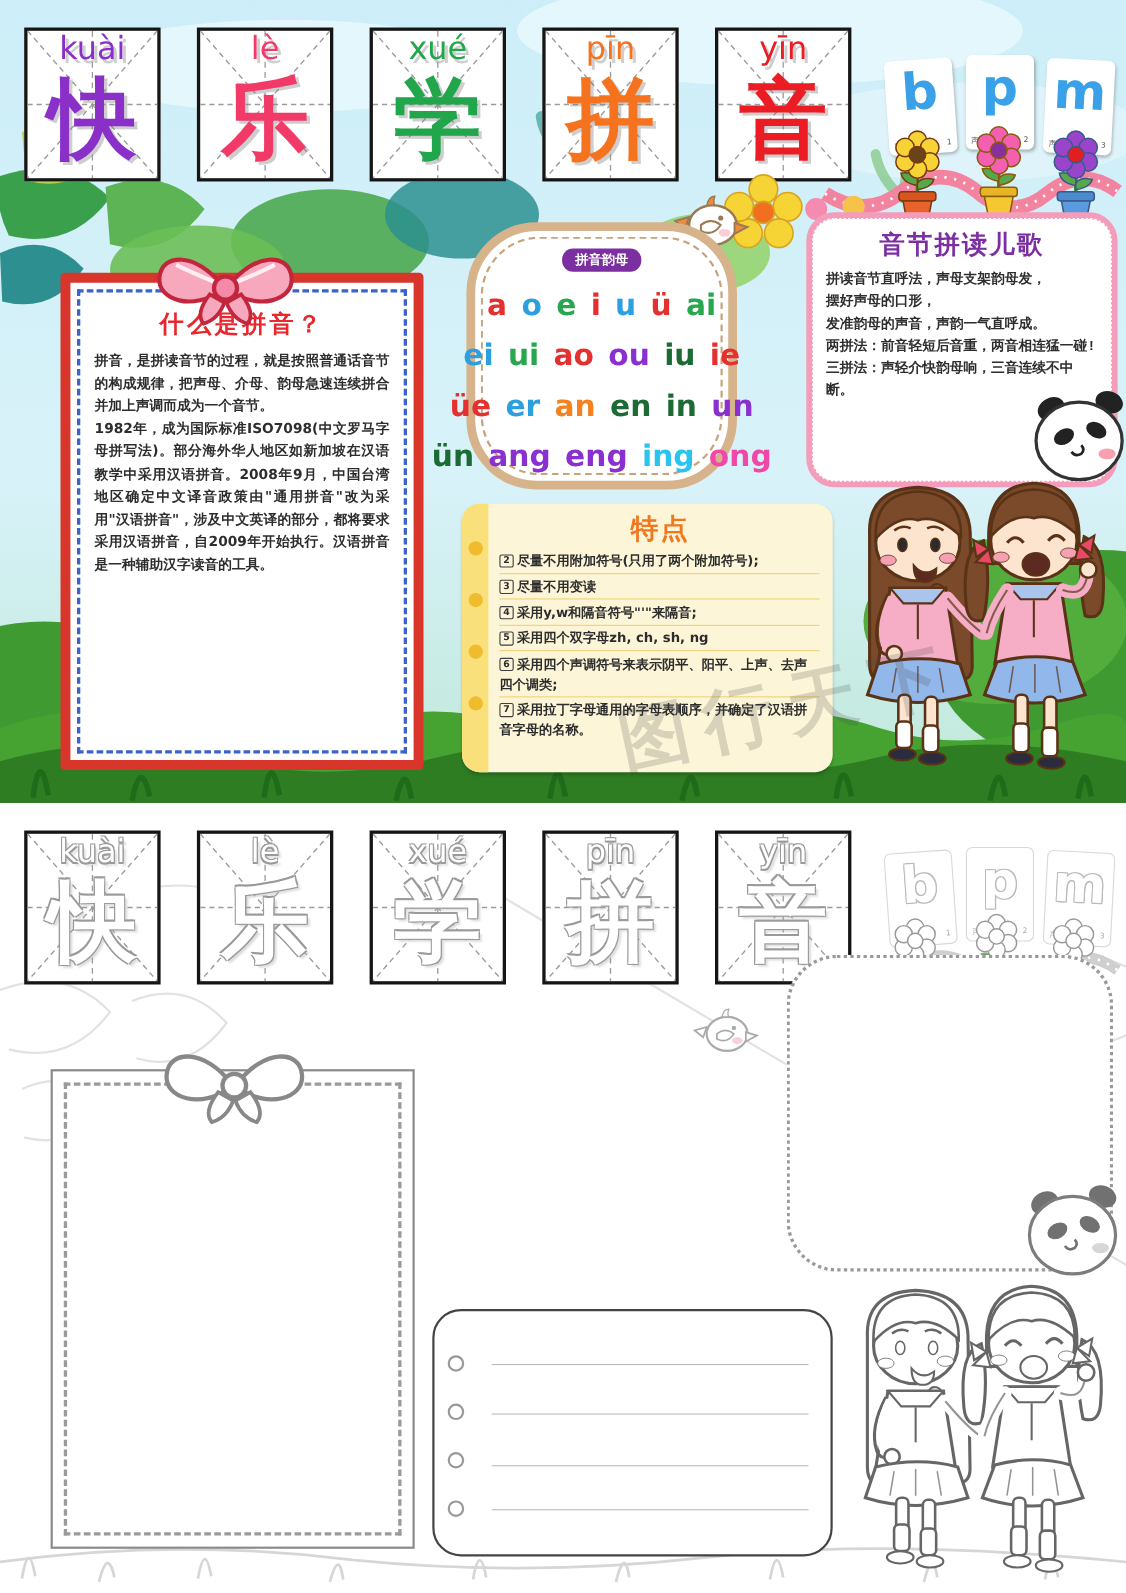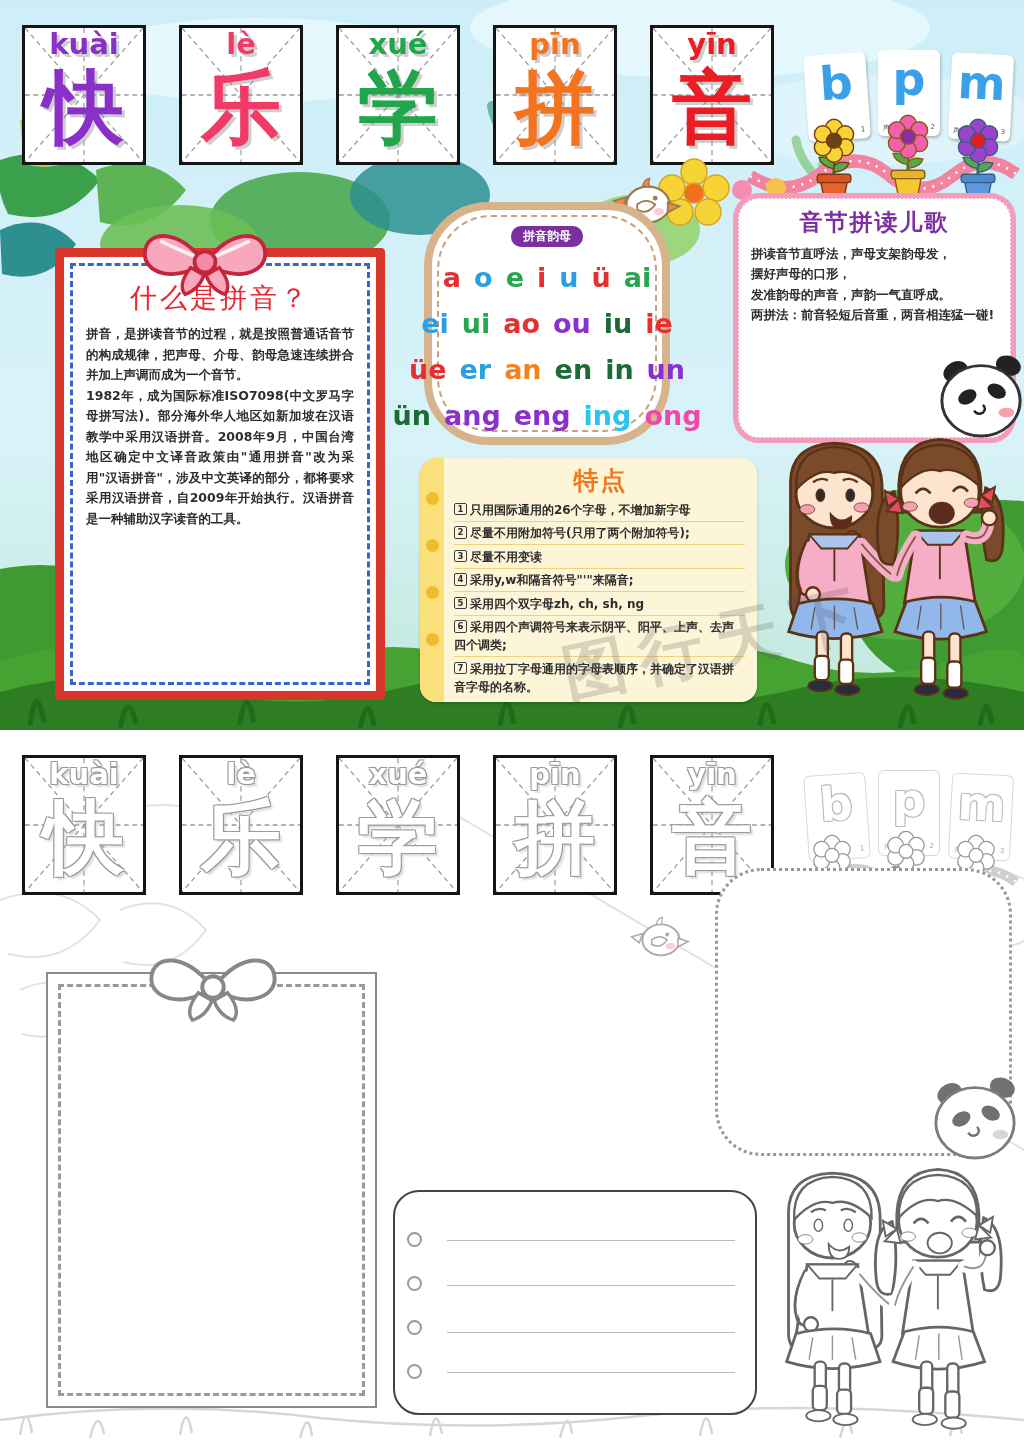--- a/index.html
+++ b/index.html
@@ -10,21 +10,21 @@
   
   .half{position:absolute;left:0;width:1024px;overflow:hidden;}
   .half-color{top:0;height:730px;background:linear-gradient(#cdeef8,#d8f2f9 60%,#bfe8d8);}
   .half-line{top:730px;height:718px;background:#fff;}
 
   
   .hanzi-card{position:absolute;width:124px;height:140px;background:#fff;
               border:3px solid #151515;box-sizing:border-box;}
   .hanzi-card svg.grid{position:absolute;left:0;top:0;width:100%;height:100%;}
   .hc-pinyin{position:absolute;top:1px;left:0;width:100%;text-align:center;
-             font-size:29px;font-weight:bold;line-height:1.1;}
+             font-size:29px;font-weight:normal;line-height:1.1;}
   .hc-char{position:absolute;top:30px;left:0;width:100%;text-align:center;
            font-size:80px;font-weight:bold;line-height:1.25;}
   .half-color .hc-pinyin,.half-color .hc-char{text-shadow:3px 3px 0 rgba(125,125,125,.38);}
 
   .outline-text{color:#fff;
     text-shadow:-1px -1px 0 #9a9a9a,1px -1px 0 #9a9a9a,-1px 1px 0 #9a9a9a,1px 1px 0 #9a9a9a,3px 3px 2px rgba(170,170,170,.4);}
 
   
   .letter-card{position:absolute;width:62px;height:86px;background:#fff;border-radius:6px;
                box-shadow:1px 2px 3px rgba(0,0,0,.25);box-sizing:border-box;}
@@ -35,43 +35,43 @@
   .letter-card.lineart{background:#fff;border:1.5px solid #d8d8d8;box-shadow:none;}
   .letter-card.lineart .lt{color:#fff;
     text-shadow:-1px -1px 0 #bbb,1px -1px 0 #bbb,-1px 1px 0 #bbb,1px 1px 0 #bbb;}
   .letter-card.lineart .meta{color:#aaa;}
 
   
   .panel-what{position:absolute;left:55px;top:248px;width:330px;height:452px;
               background:#fff;border:9px solid #d8352b;border-radius:4px;box-sizing:border-box;}
   .panel-what .inner{position:absolute;inset:6px;border:3px dashed #3b63cc;
                      padding:12px 13px 8px;box-sizing:border-box;overflow:hidden;}
-  .panel-what h2{margin:2px 0 8px;text-align:center;font-size:27px;letter-spacing:3px;
-                 color:#e8282e;font-weight:normal;}
+  .panel-what h2{margin:2px 0 8px;text-align:center;font-size:22px;letter-spacing:3px;
+                 color:#e8282e;font-weight:bold;}
   .panel-what p{margin:0;font-size:12.5px;line-height:1.64;color:#2d2d2d;font-weight:700;
                 text-align:justify;}
 
   
   .bubble{position:absolute;background:#fff;box-sizing:border-box;}
   .bubble .dash{position:absolute;inset:5px;border-radius:54px;pointer-events:none;}
   .bubble-color{left:424px;top:202px;width:246px;height:243px;
                 border:8px solid #d7b38c;border-radius:64px;}
   .bubble-color .dash{border:2px dashed #c8a27a;}
   .pill{position:absolute;top:16px;left:50%;transform:translateX(-50%);
         background:#7b2fa0;color:#fff;font-size:12px;font-weight:bold;
         padding:2px 12px;border-radius:10px;white-space:nowrap;}
   .finals-rows{position:absolute;left:0;right:0;top:44px;}
   .f-row{display:flex;justify-content:center;gap:13px;height:46px;align-items:center;}
   .final{font-size:27px;font-weight:bold;}
 
   
   .panel-song{position:absolute;left:733px;top:193px;width:283px;height:250px;
               background:#fff;border:6px solid #f49dbb;border-radius:26px;
               outline:2px dotted #fff;outline-offset:-7px;box-sizing:border-box;
-              padding:8px 12px 6px;}
+              padding:8px 12px 6px;font-family:Liberation Mono, monospace;}
   .panel-song h2{margin:0 0 6px;text-align:center;font-size:23px;letter-spacing:2px;
                  color:#7b2fa0;font-weight:bold;}
   .panel-song .ln{font-size:12.5px;line-height:1.62;color:#2d2d2d;font-weight:700;}
 
   
   .panel-feat{position:absolute;left:420px;top:458px;width:337px;height:244px;
               background:#fdf5d8;border-radius:16px;box-sizing:border-box;
               box-shadow:0 2px 3px rgba(0,0,0,.18);padding-left:24px;}
   .panel-feat .strip{position:absolute;left:0;top:0;bottom:0;width:24px;
                      background:#f9e07a;border-radius:16px 0 0 16px;}
@@ -428,35 +428,35 @@
         </div>
       </div>
     </div>
 
     <div class="panel-song">
       <h2>音节拼读儿歌</h2>
       <div class="ln">拼读音节直呼法，声母支架韵母发，</div>
       <div class="ln">摆好声母的口形，</div>
       <div class="ln">发准韵母的声音，声韵一气直呼成。</div>
       <div class="ln">两拼法：前音轻短后音重，两音相连猛一碰!</div>
+      <div class="ln">三拼法：声轻介快韵母响，三音连续不中断。</div>
     </div>
     <svg class="abs" style="left:936px;top:346px;width:90px;height:98px;z-index:4">
         <use href="#sym-panda"></use>
       </svg>
 
     <div class="panel-feat">
       <div class="strip">
           <i></i>
           <i></i>
           <i></i>
           <i></i>
         </div>
       <h2>特点</h2>
       <div class="items">
-        <div class="feat-item"><span class="nbox">1</span><span>只用国际通用的26个字母，不增加新字母</span></div>
         <div class="feat-item"><span class="nbox">2</span><span>尽量不用附加符号(只用了两个附加符号);</span></div>
         <div class="feat-item"><span class="nbox">3</span><span>尽量不用变读</span></div>
         <div class="feat-item"><span class="nbox">4</span><span>采用y,w和隔音符号"'"来隔音;</span></div>
         <div class="feat-item"><span class="nbox">5</span><span>采用四个双字母zh, ch, sh, ng</span></div>
         <div class="feat-item"><span class="nbox">6</span><span>采用四个声调符号来表示阴平、阳平、上声、去声四个调类;</span></div>
         <div class="feat-item" style="border-bottom:none"><span class="nbox">7</span><span>采用拉丁字母通用的字母表顺序，并确定了汉语拼音字母的名称。</span></div>
       </div>
     </div>
 
     <svg class="girls-color abs" style="left:742px;top:420px;width:280px;height:300px;z-index:5">

